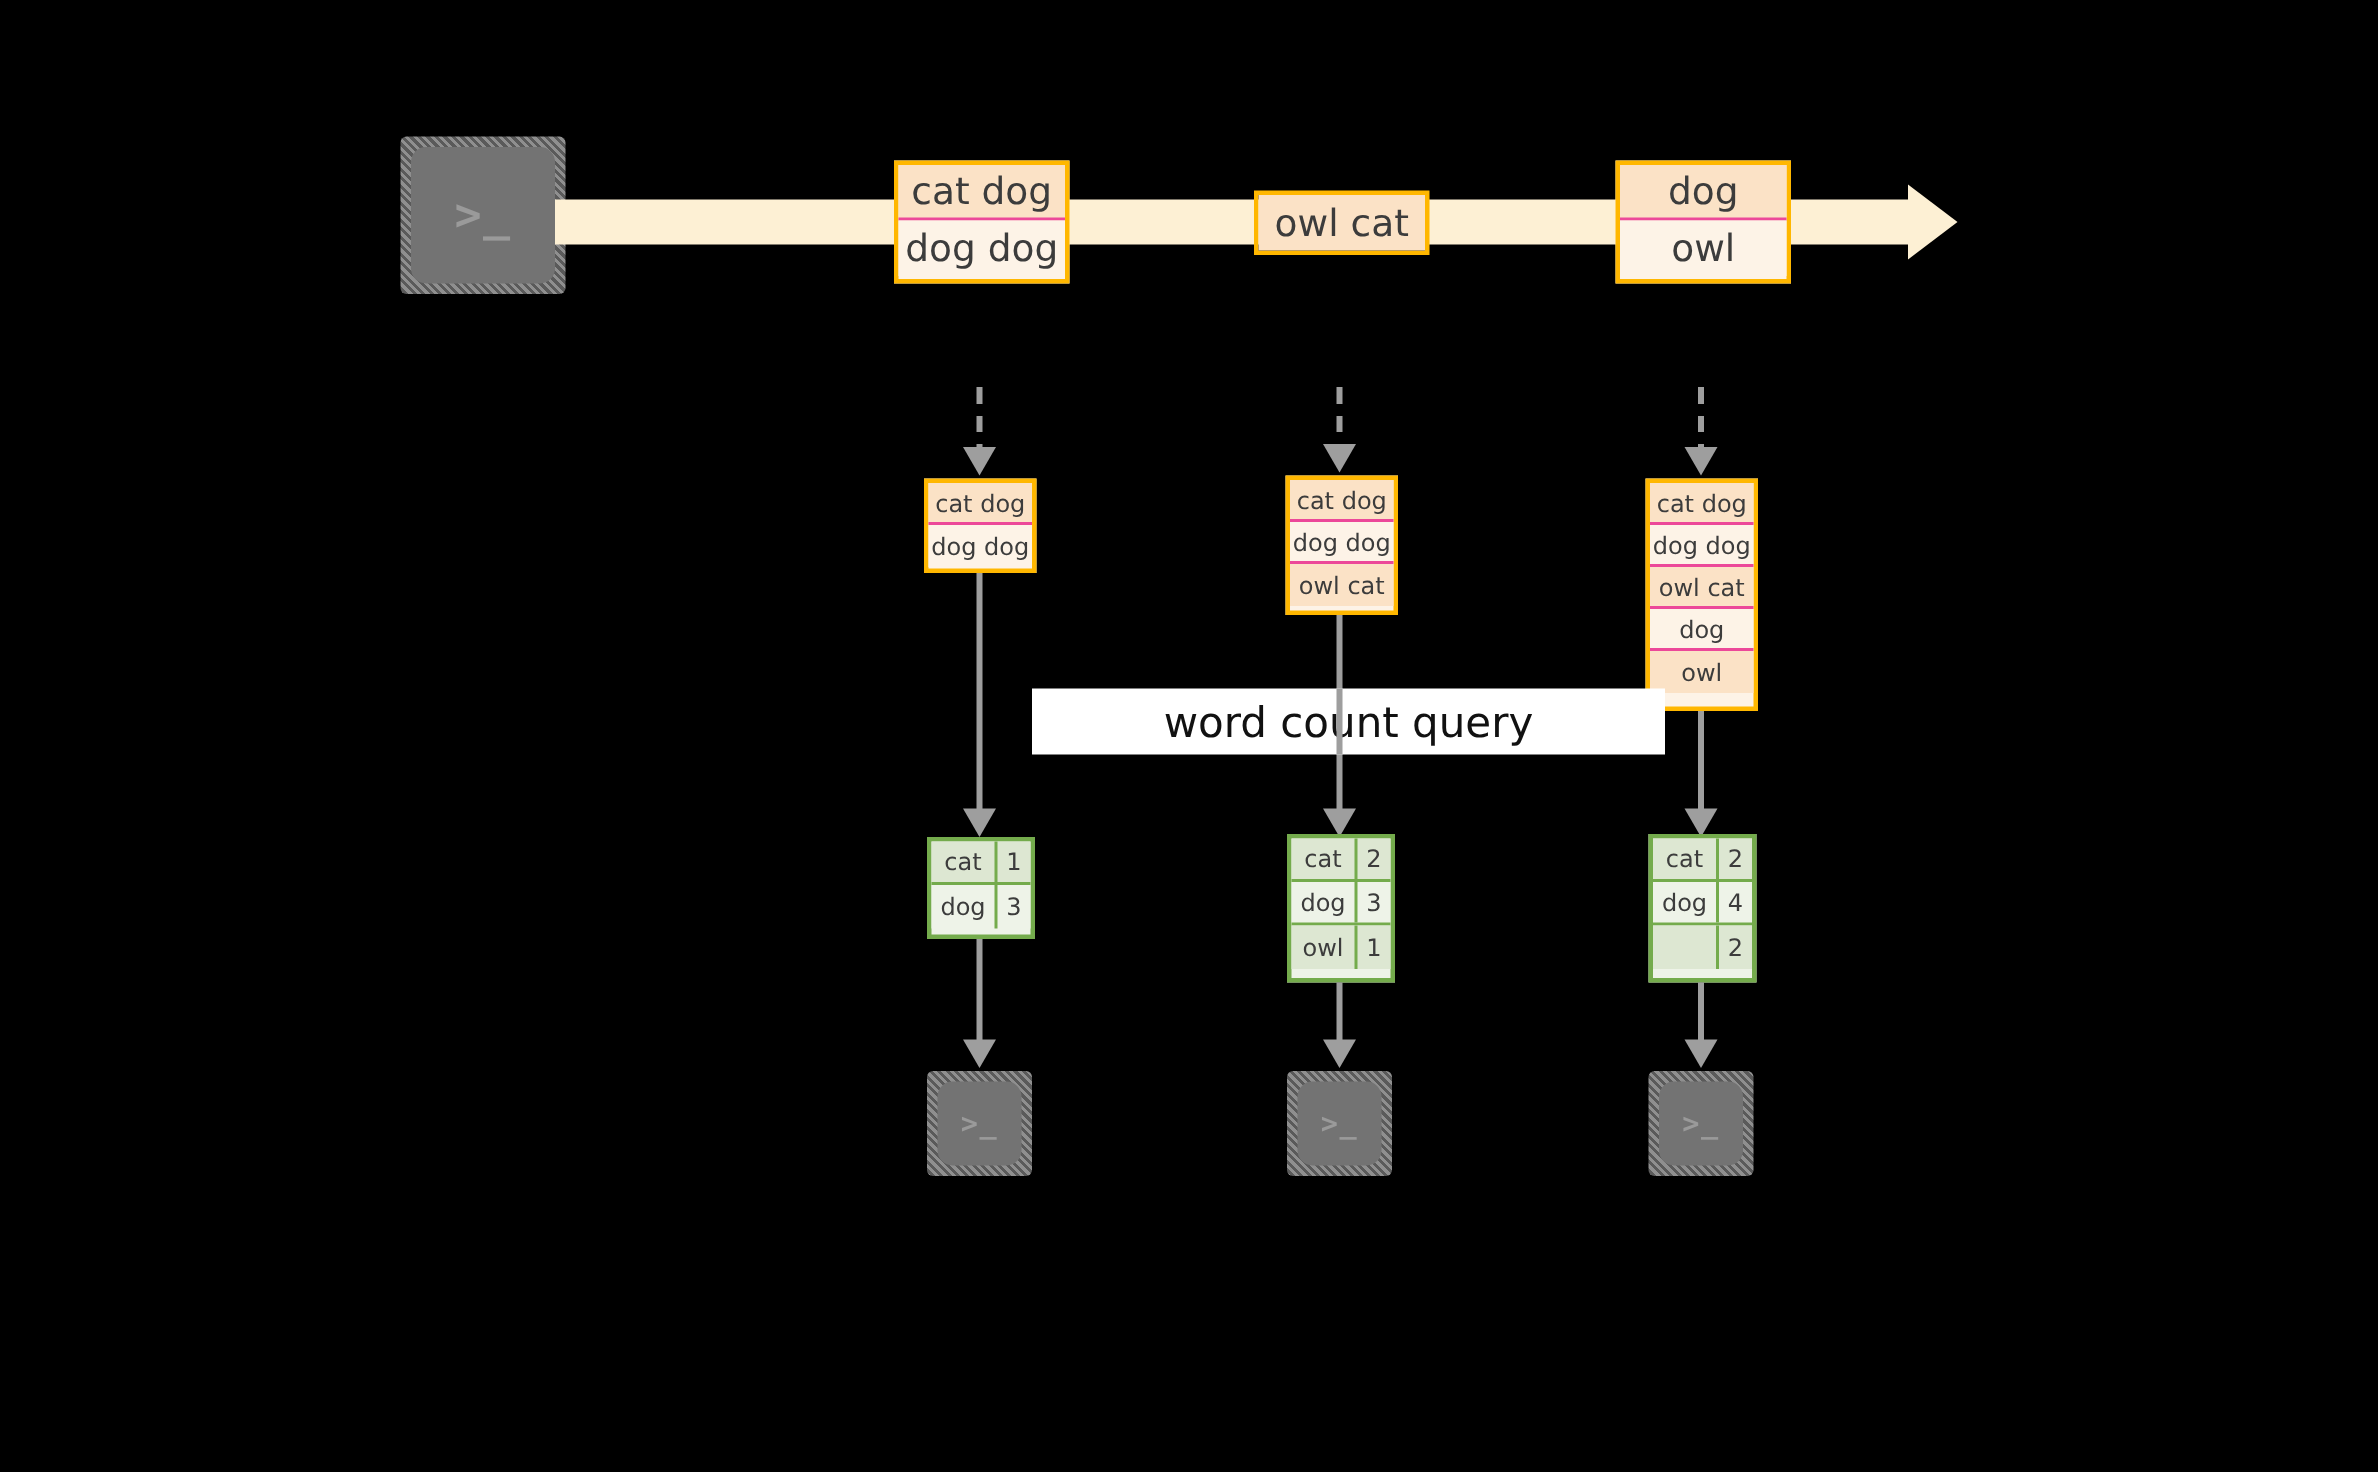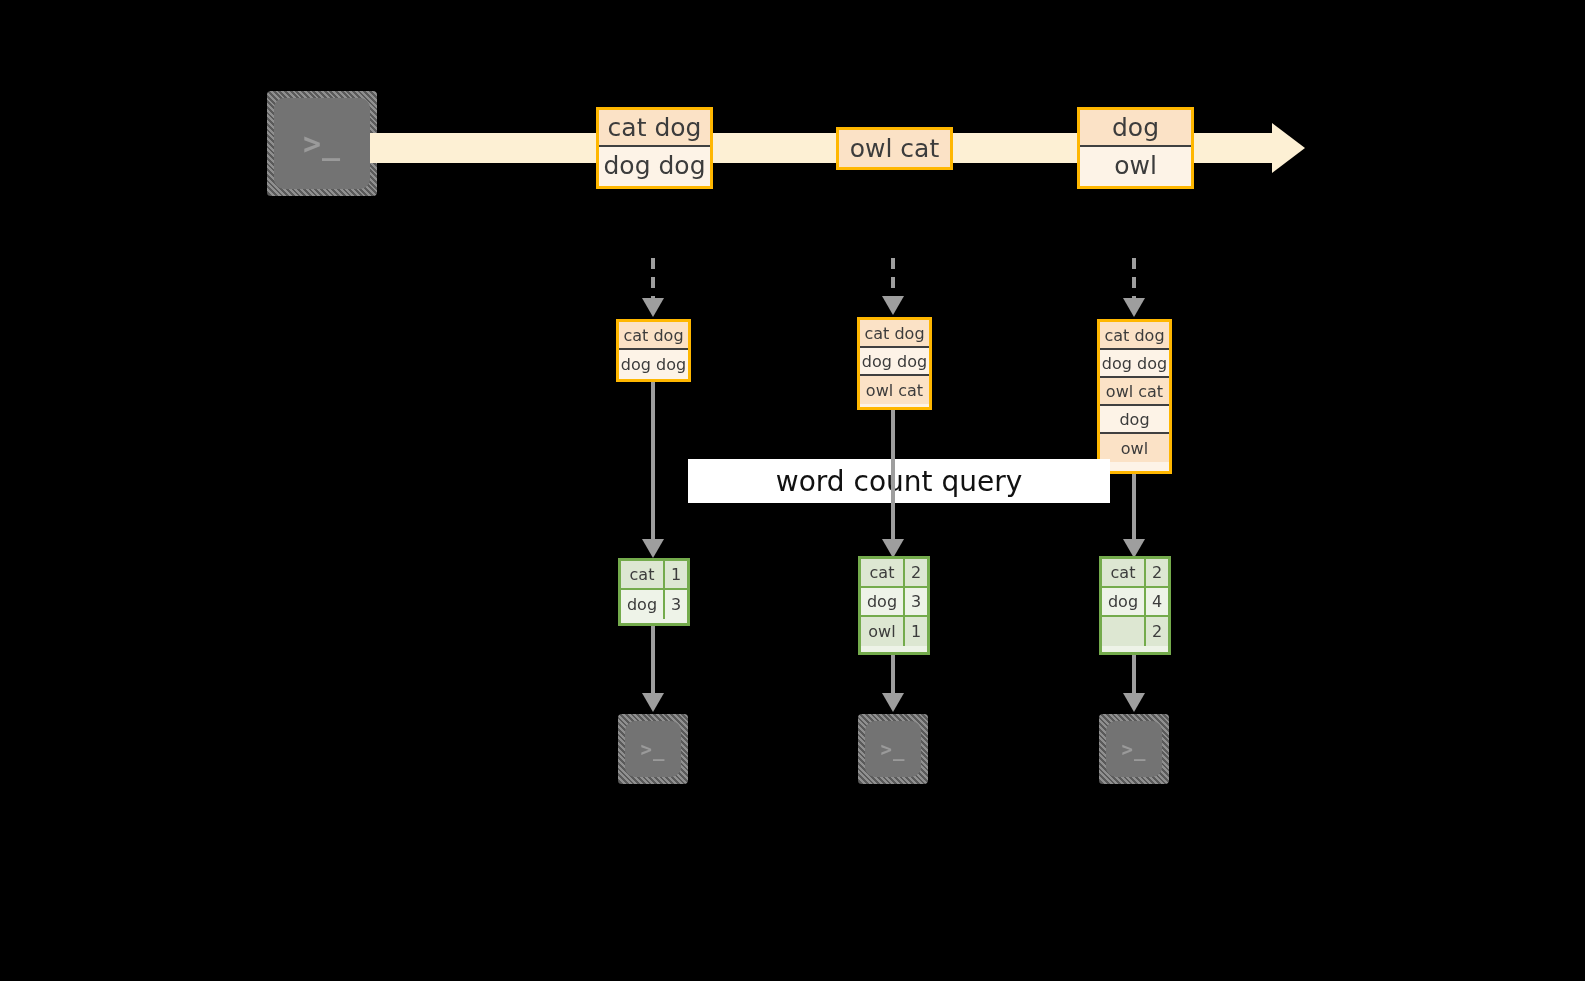--- a/index.html
+++ b/index.html
@@ -68,21 +68,21 @@
     border: 3px solid #ffb700;
     background: #fdf3e7;
   }
   .rec .row {
     box-sizing: border-box;
     display: flex;
     align-items: center;
     justify-content: center;
     color: #3c3c3c;
     white-space: nowrap;
-    border-bottom: 2px solid #404040;
+    border-bottom: 2px solid #ec4899;
     background: #fbe2c6;
   }
   .rec .row:last-child { border-bottom: none; }
   .rec .row.lite { background: #fdf3e7; }
 
   .rec.top .row { font-size: 25px; height: 37px; }
   .rec.mini .row { font-size: 16px; height: 28px; }
 
   
   .tbl {

